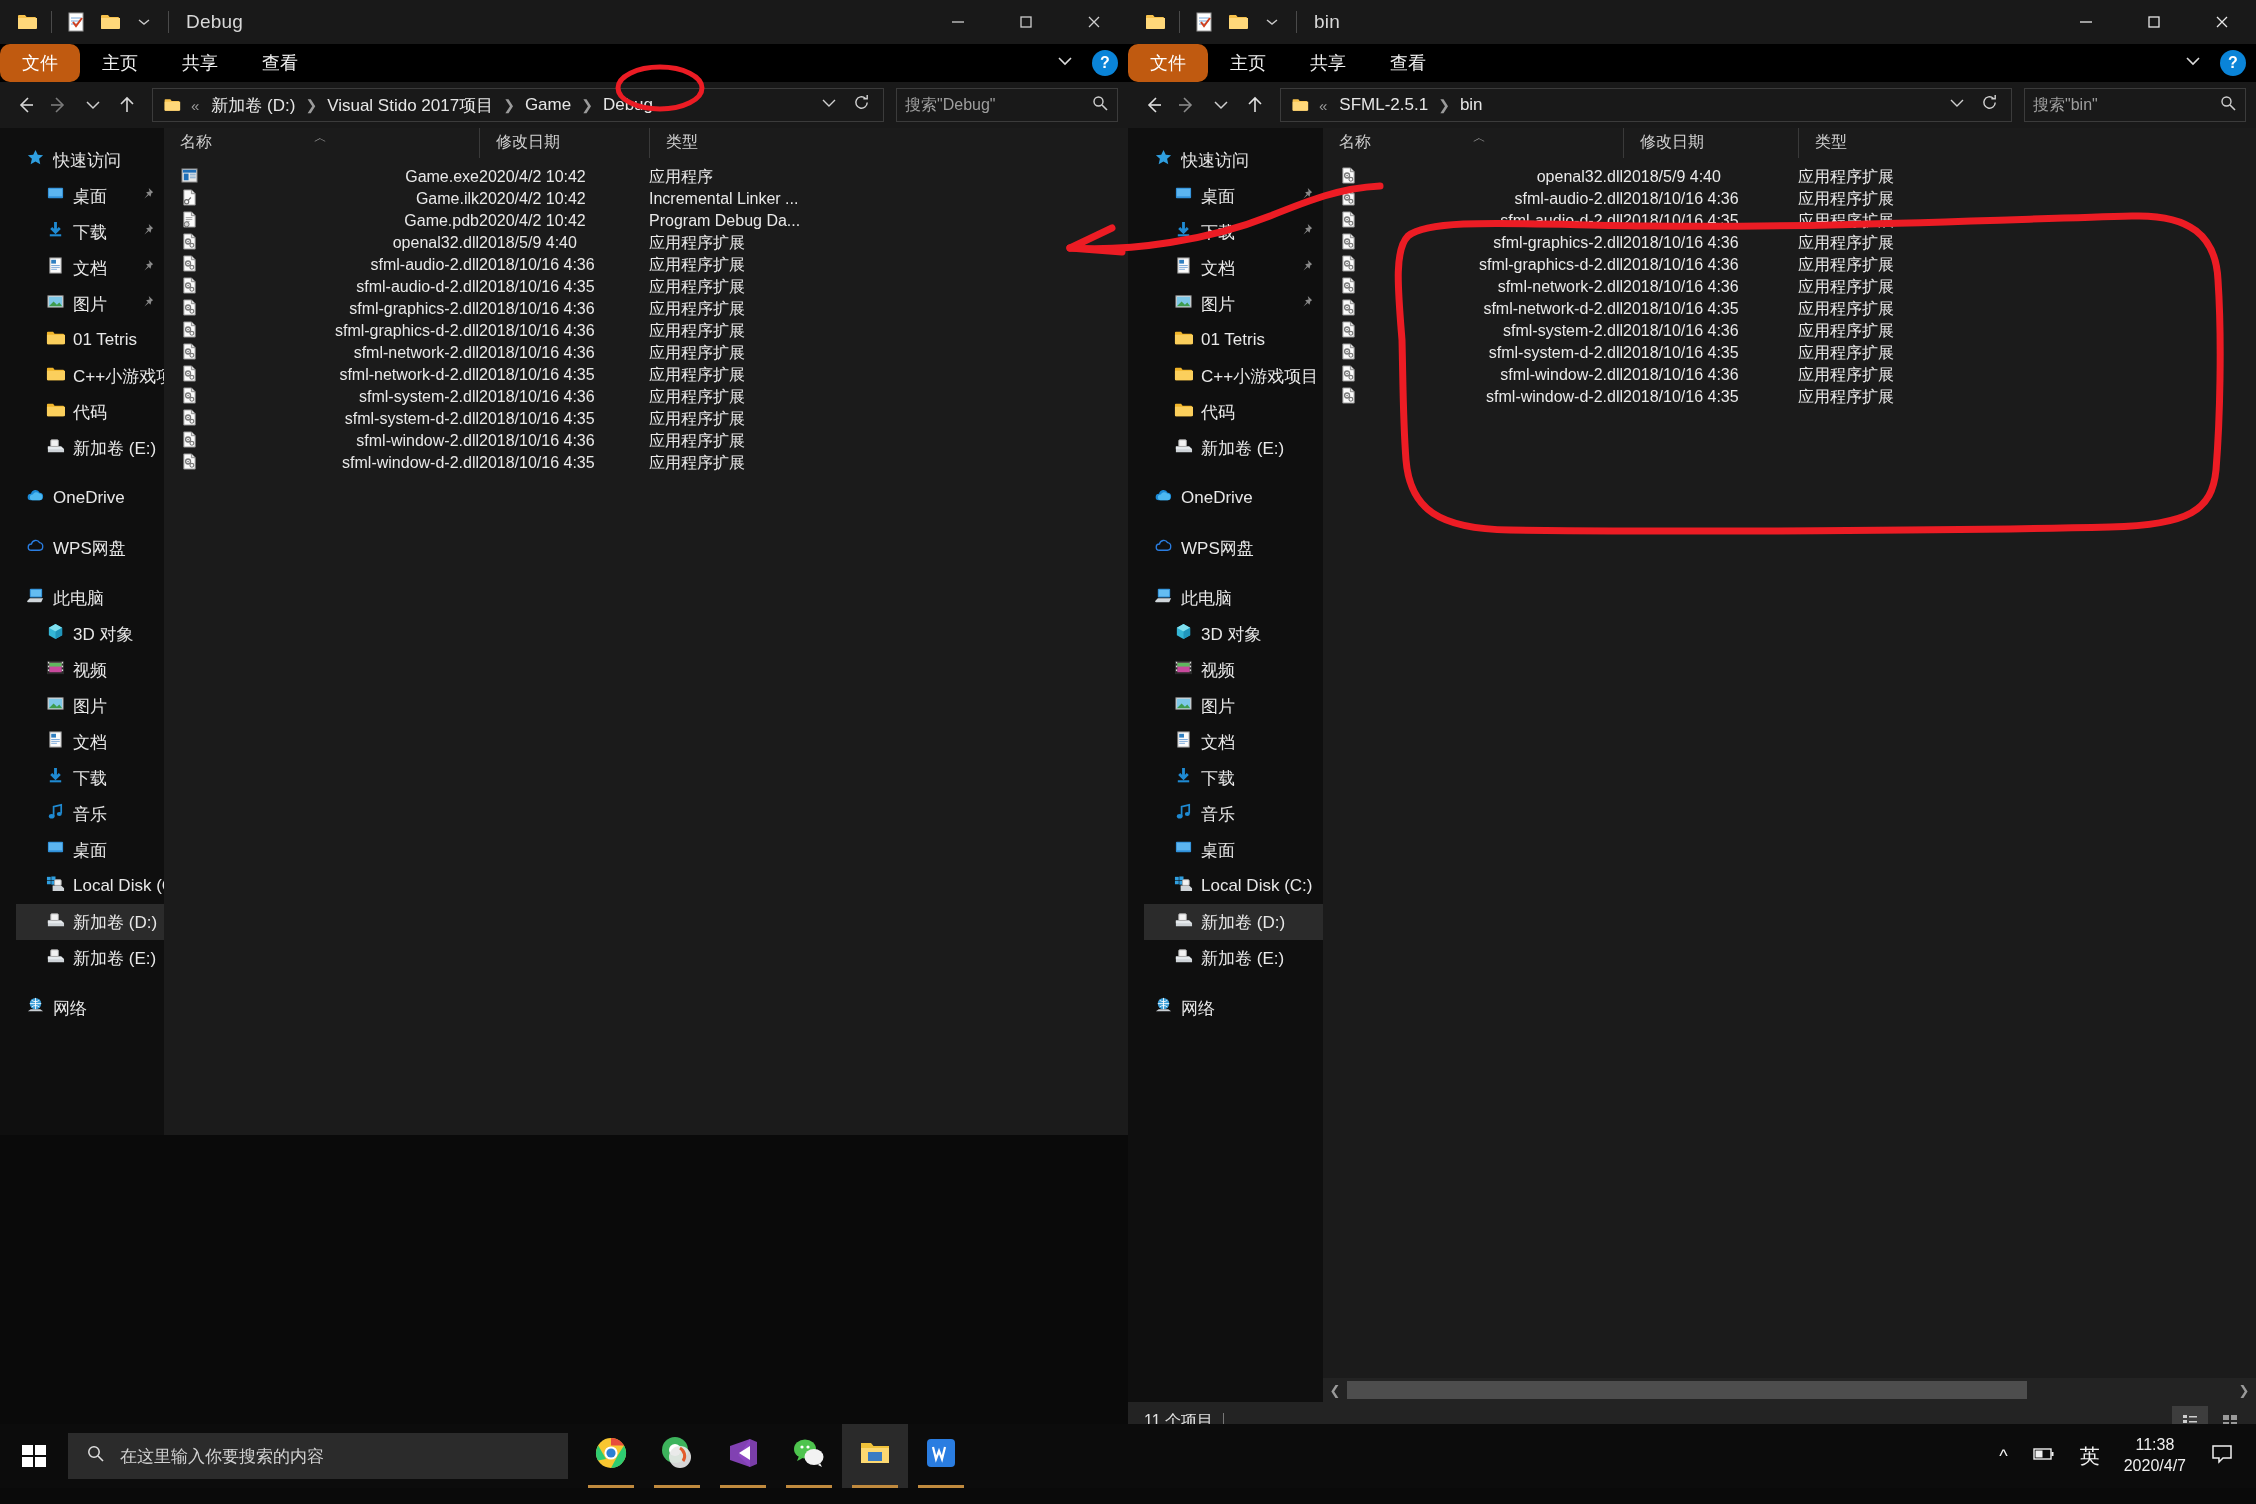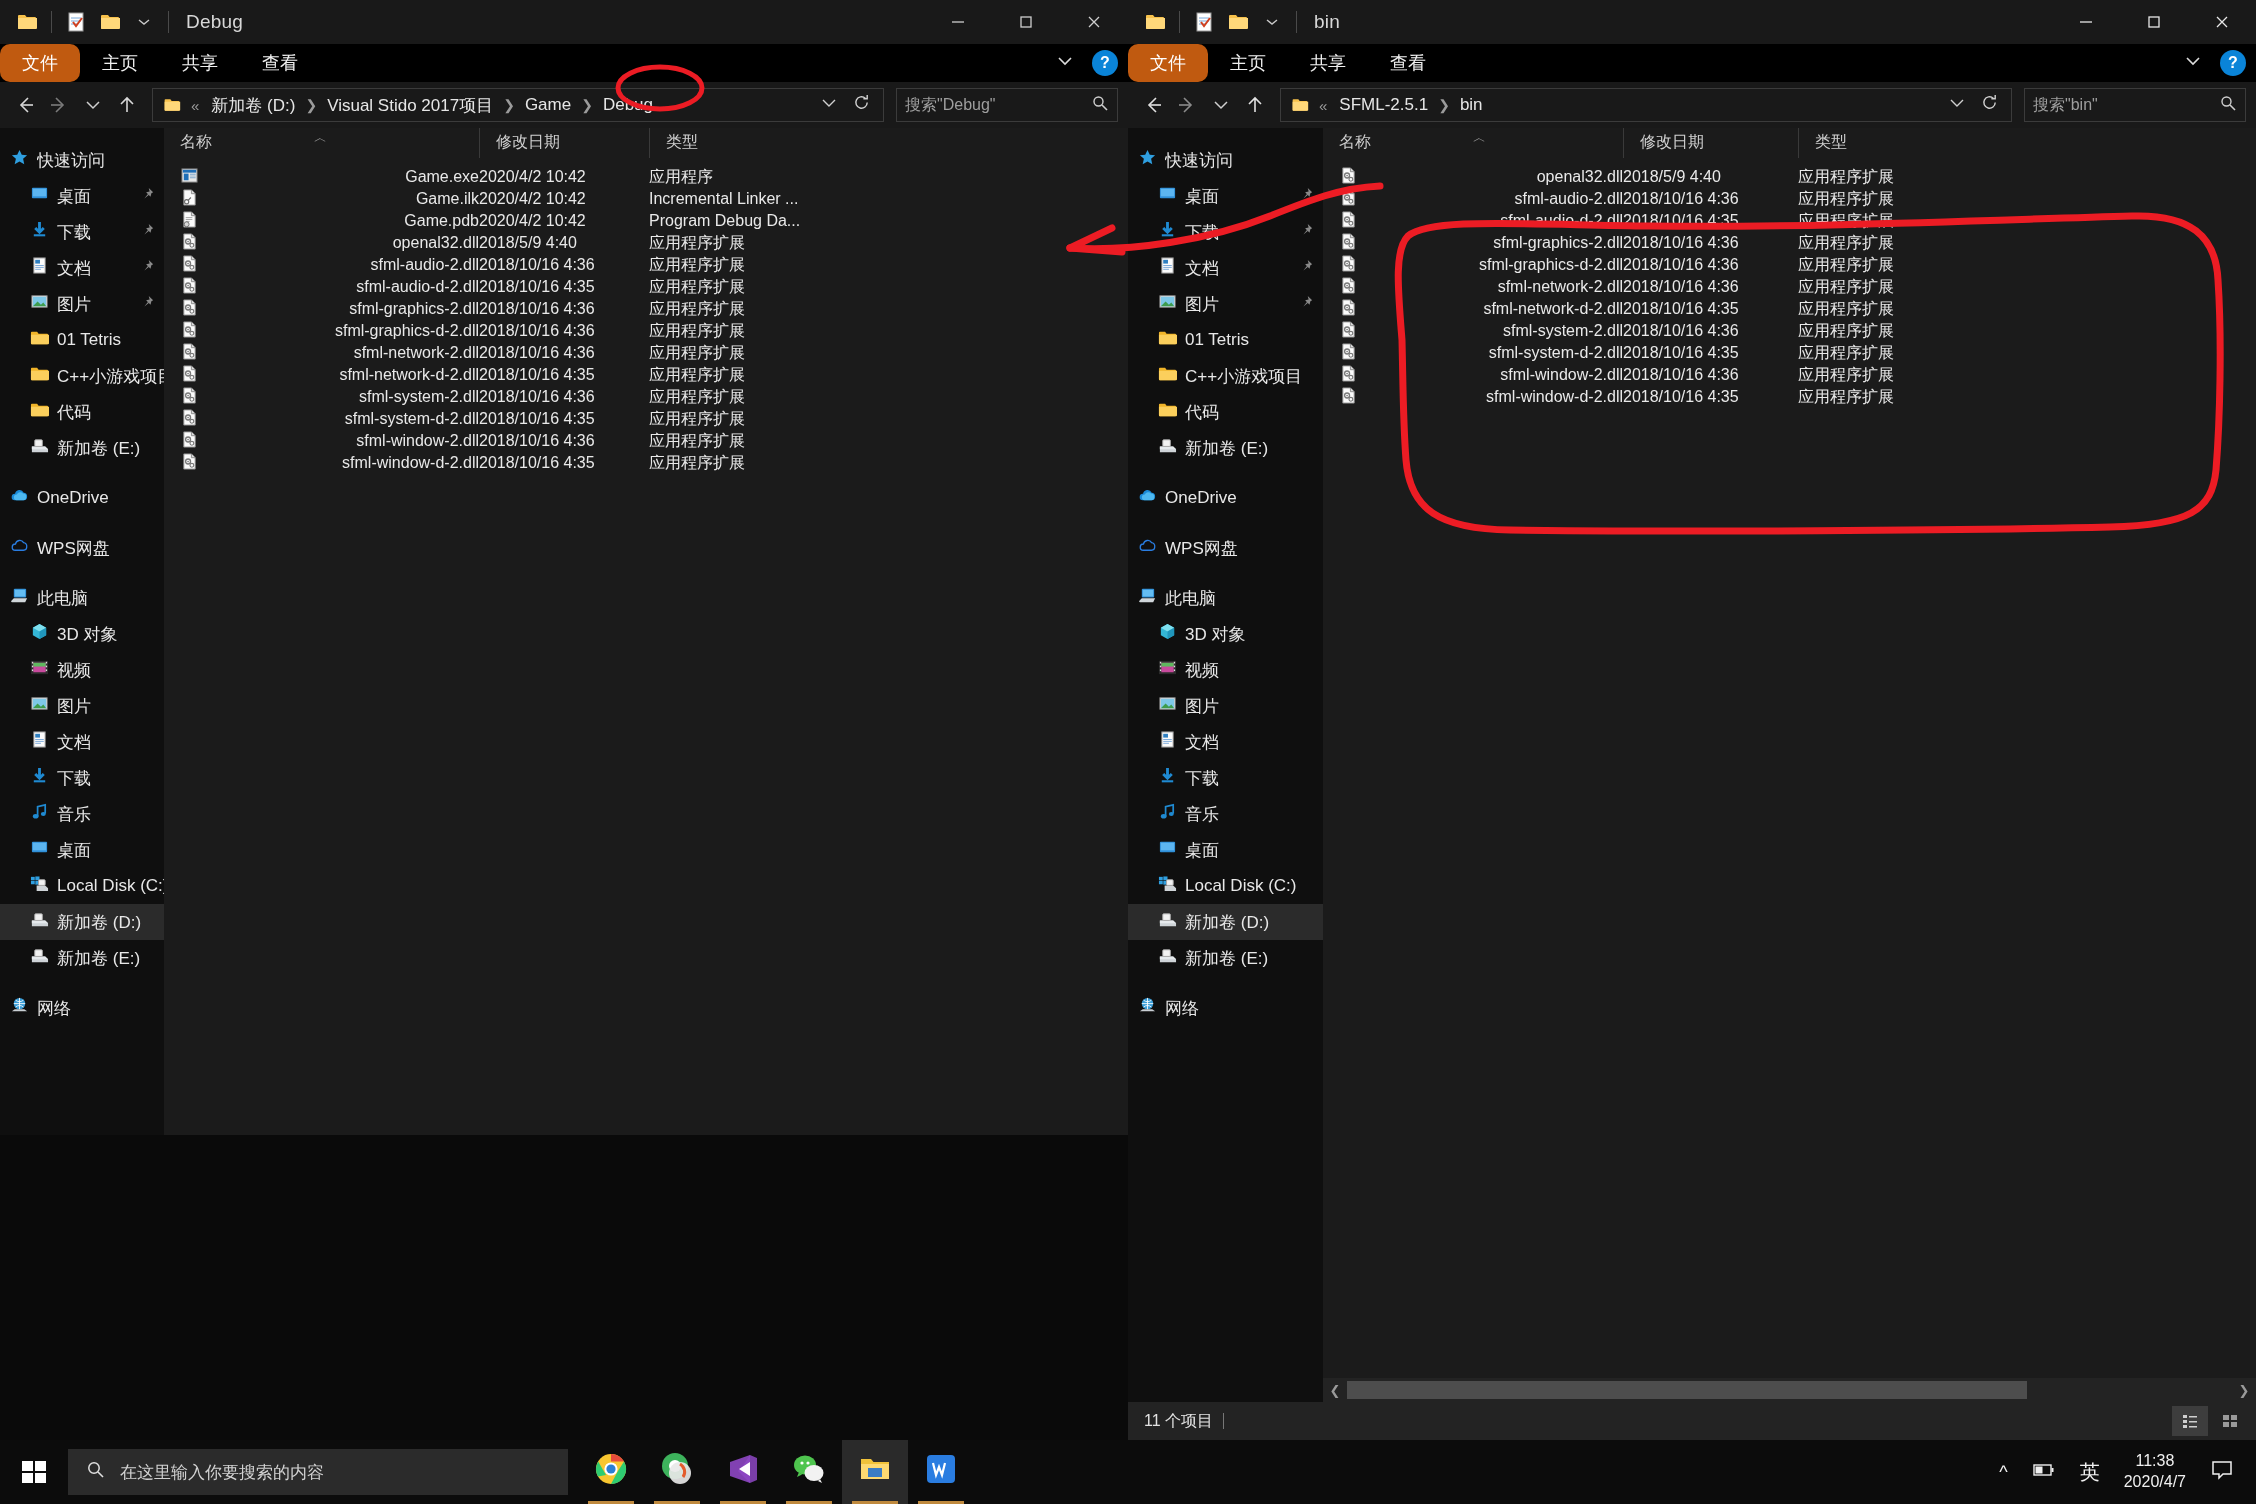--- a/index.html
+++ b/index.html
@@ -43,21 +43,21 @@
   .crumb-dots { color:#9b9b9b; padding:0 4px; font-size:15px; }
   .crumbs-right { margin-left:auto; display:flex; align-items:center; gap:14px; padding-right:6px; color:#cfcfcf; }
   .searchbox { width: 222px; height:34px; margin-left:8px; border:1px solid #3b3b3b; background:#191919;
                display:flex; align-items:center; padding:0 8px; }
   .searchbox .ph { color:#9e9e9e; font-size:16px; flex:1; }
 
   
   .wbody { display:flex; height: calc(1440px - 44px - 38px - 46px - 38px); }
   .navpane { width: 164px; background:#0f0f0f; padding-top: 14px; overflow:hidden; position:relative; flex:0 0 164px; }
   .win.right .navpane { width: 195px; flex: 0 0 195px; }
-  .navitem { height: 36px; display:flex; align-items:center; color:#e8e8e8; font-size:17px; gap:8px; padding-left: 10px; position:relative; }
+  .navitem { height: 36px; display:flex; align-items:center; color:#e8e8e8; font-size:17px; gap:8px; padding-left: 10px; position:relative;margin-left:16px; }
   .navitem.l1 { padding-left: 30px; }
   .navitem.sel { background:#2b2b2b; }
   .navitem .lbl { white-space:nowrap; overflow:hidden; }
   .navgap { height: 14px; }
   .pin { position:absolute; right:10px; top:50%; transform:translateY(-50%); opacity:.72; }
 
   
   .listpane { flex:1; background:#1b1b1b; position:relative; overflow:hidden; }
   .colhead { height: 30px; display:flex; align-items:center; color:#cfcfcf; font-size:16px;
              border-bottom:1px solid #1b1b1b; position:relative; }
@@ -81,21 +81,21 @@
 
   
   .statusbar { height: 38px; background:#232323; display:flex; align-items:center;
                color:#e2e2e2; font-size:16px; padding-left:16px; gap:10px; position:relative; }
   .sb-divider { width:1px; height:16px; background:#777; }
   .viewbtns { position:absolute; right:8px; top:0; height:38px; display:flex; align-items:center; gap:4px; }
   .vbtn { width:36px; height:30px; display:flex; align-items:center; justify-content:center; }
   .vbtn.active { background:#3d3d3d; }
 
   
-  .taskbar { position:absolute; left:0; bottom:0; width:2256px; height:64px; background:#0c0c0c;
+  .taskbar { position:absolute; left:0; bottom:16px; width:2256px; height:64px; background:#0c0c0c;
              display:flex; align-items:center; }
   .startbtn { width:68px; height:64px; display:flex; align-items:center; justify-content:center; }
   .tbsearch { width:500px; height:46px; background:#2b2b2b; display:flex; align-items:center; gap:14px; padding:0 18px; }
   .tbsearch .ph { color:#d2d2d2; font-size:17px; }
   .tbapps { display:flex; align-items:center; height:64px; margin-left: 10px; }
   .tbapp { width:66px; height:64px; display:flex; align-items:flex-start; justify-content:center; padding-top:12px; position:relative; }
   .tbapp.active { background:#2a2a2a; }
   .tbapp .underline { position:absolute; bottom:0; left:10px; right:10px; height:3px; background:#c08a3e; }
   .tray { margin-left:auto; display:flex; align-items:center; gap:24px; padding-right:22px; color:#f0f0f0; }
   .clock { font-size:16px; line-height:1.3; text-align:center; }

